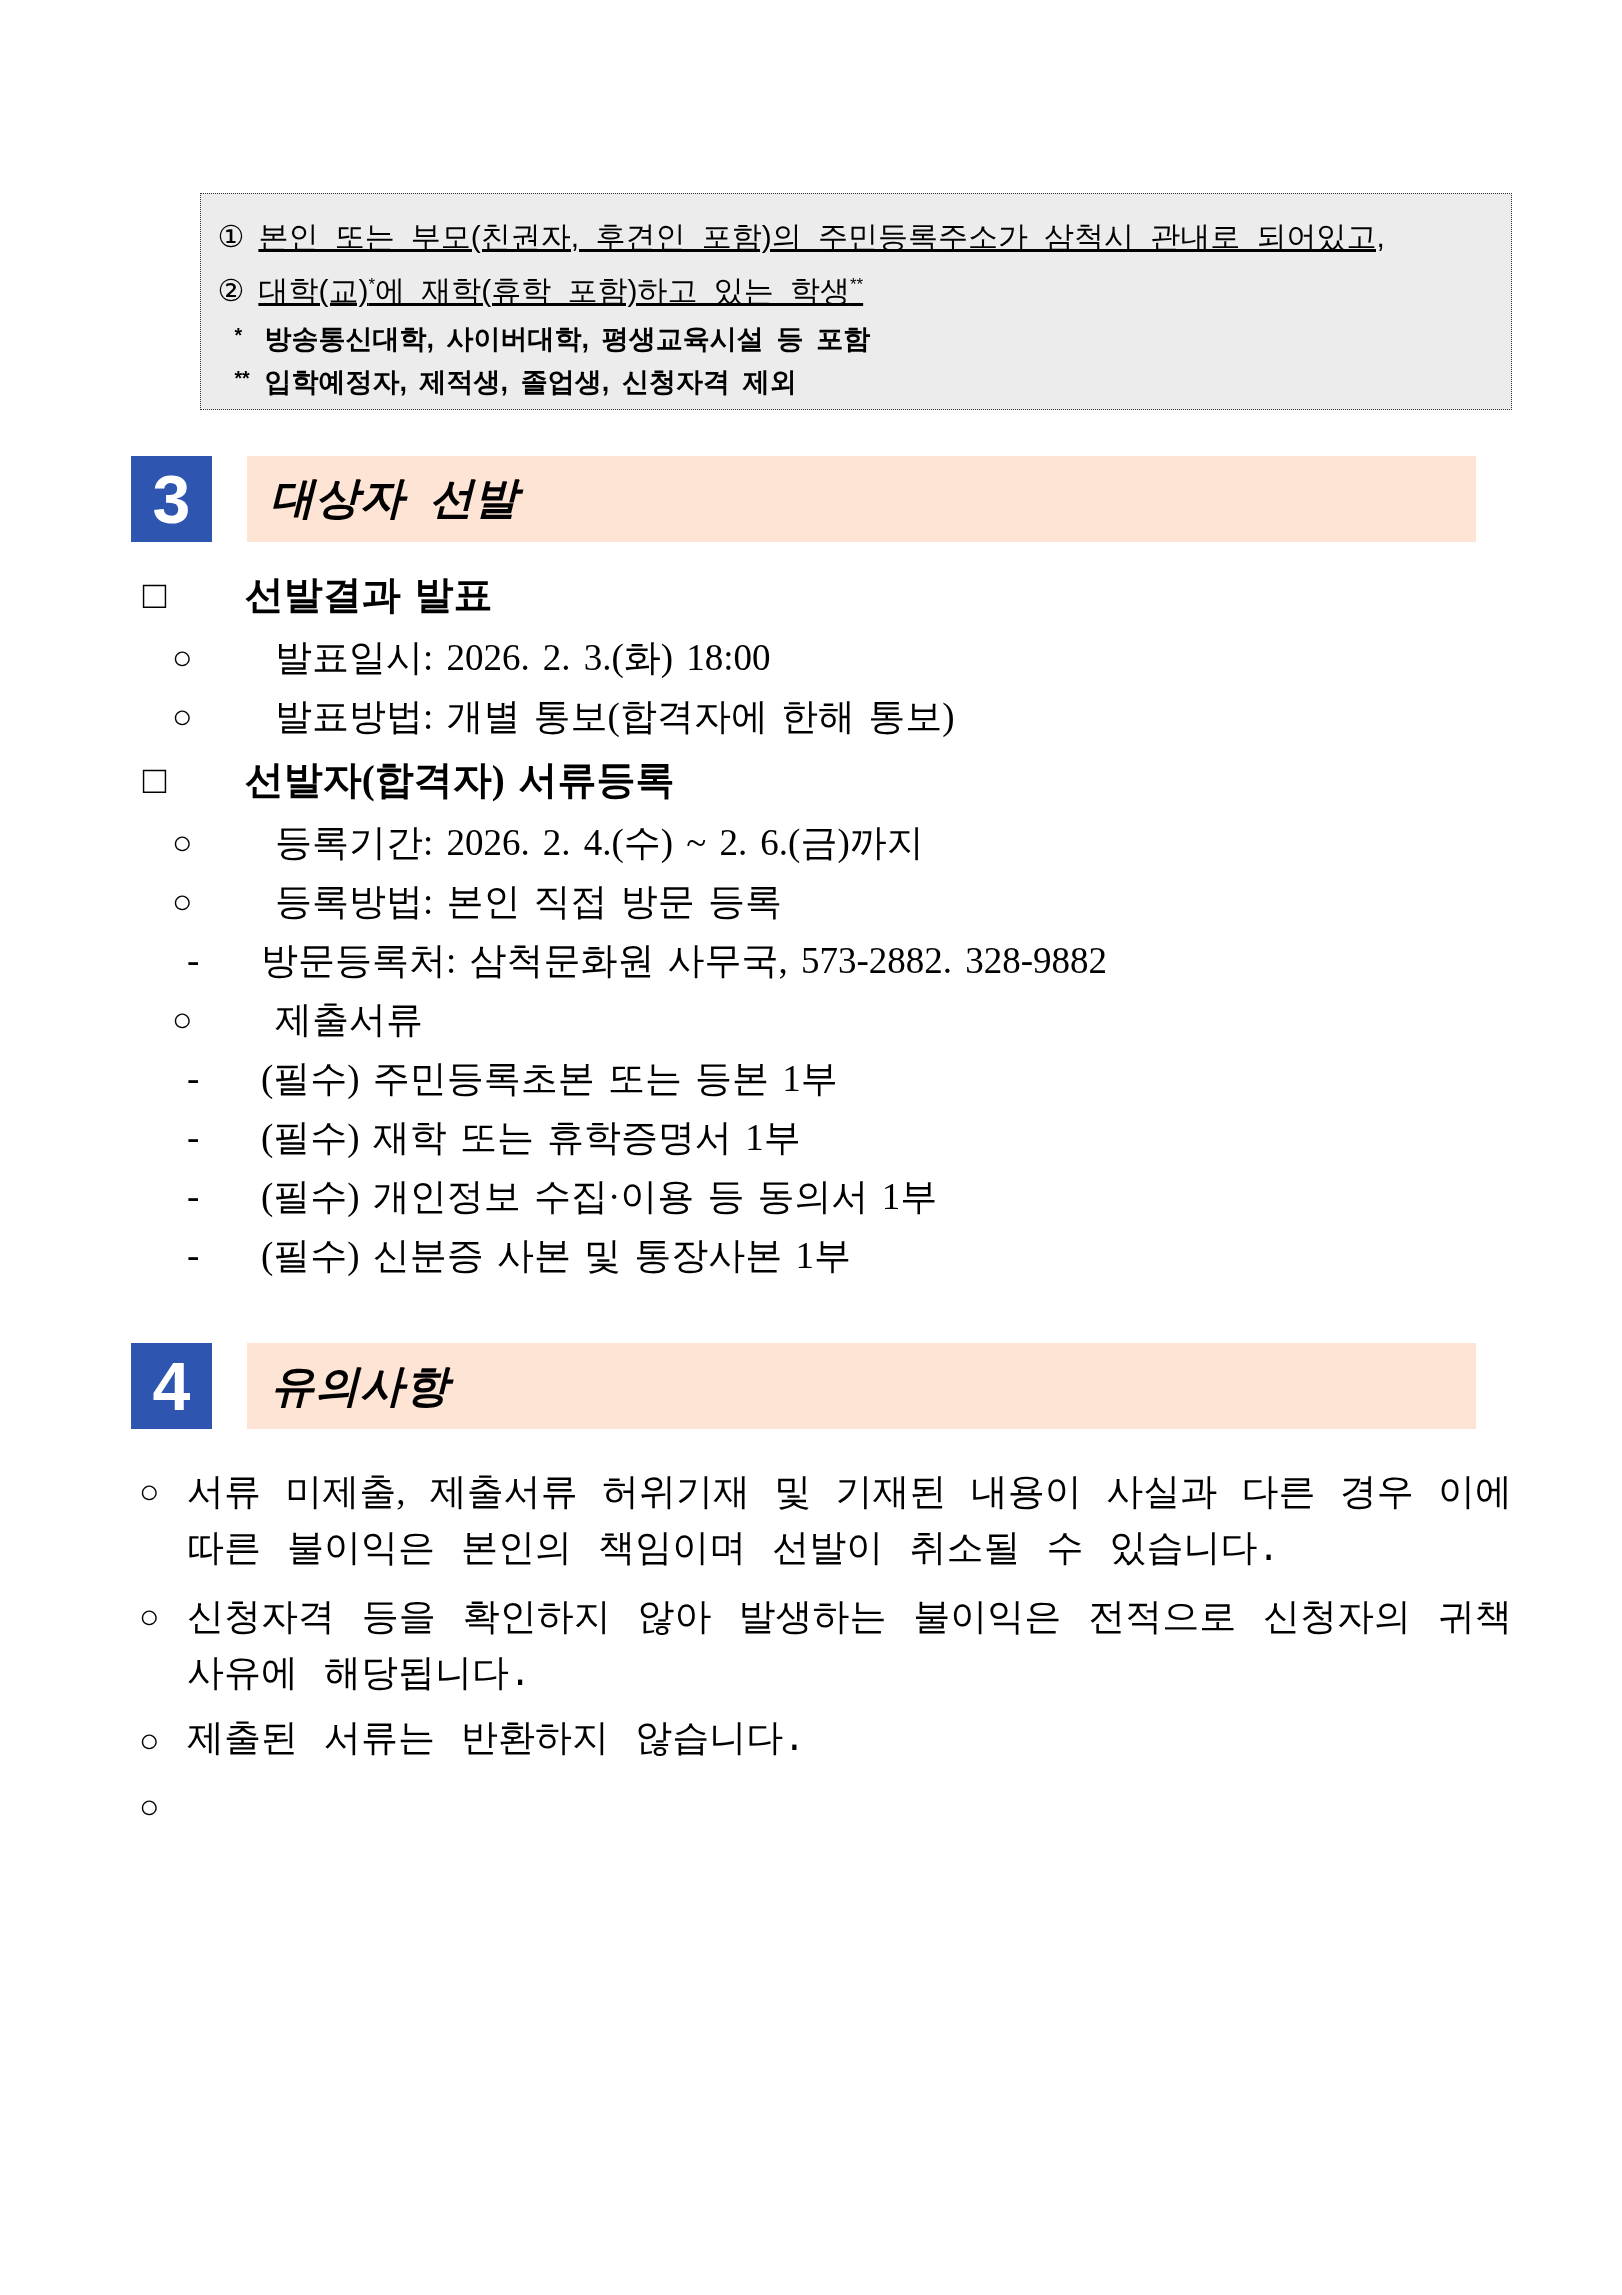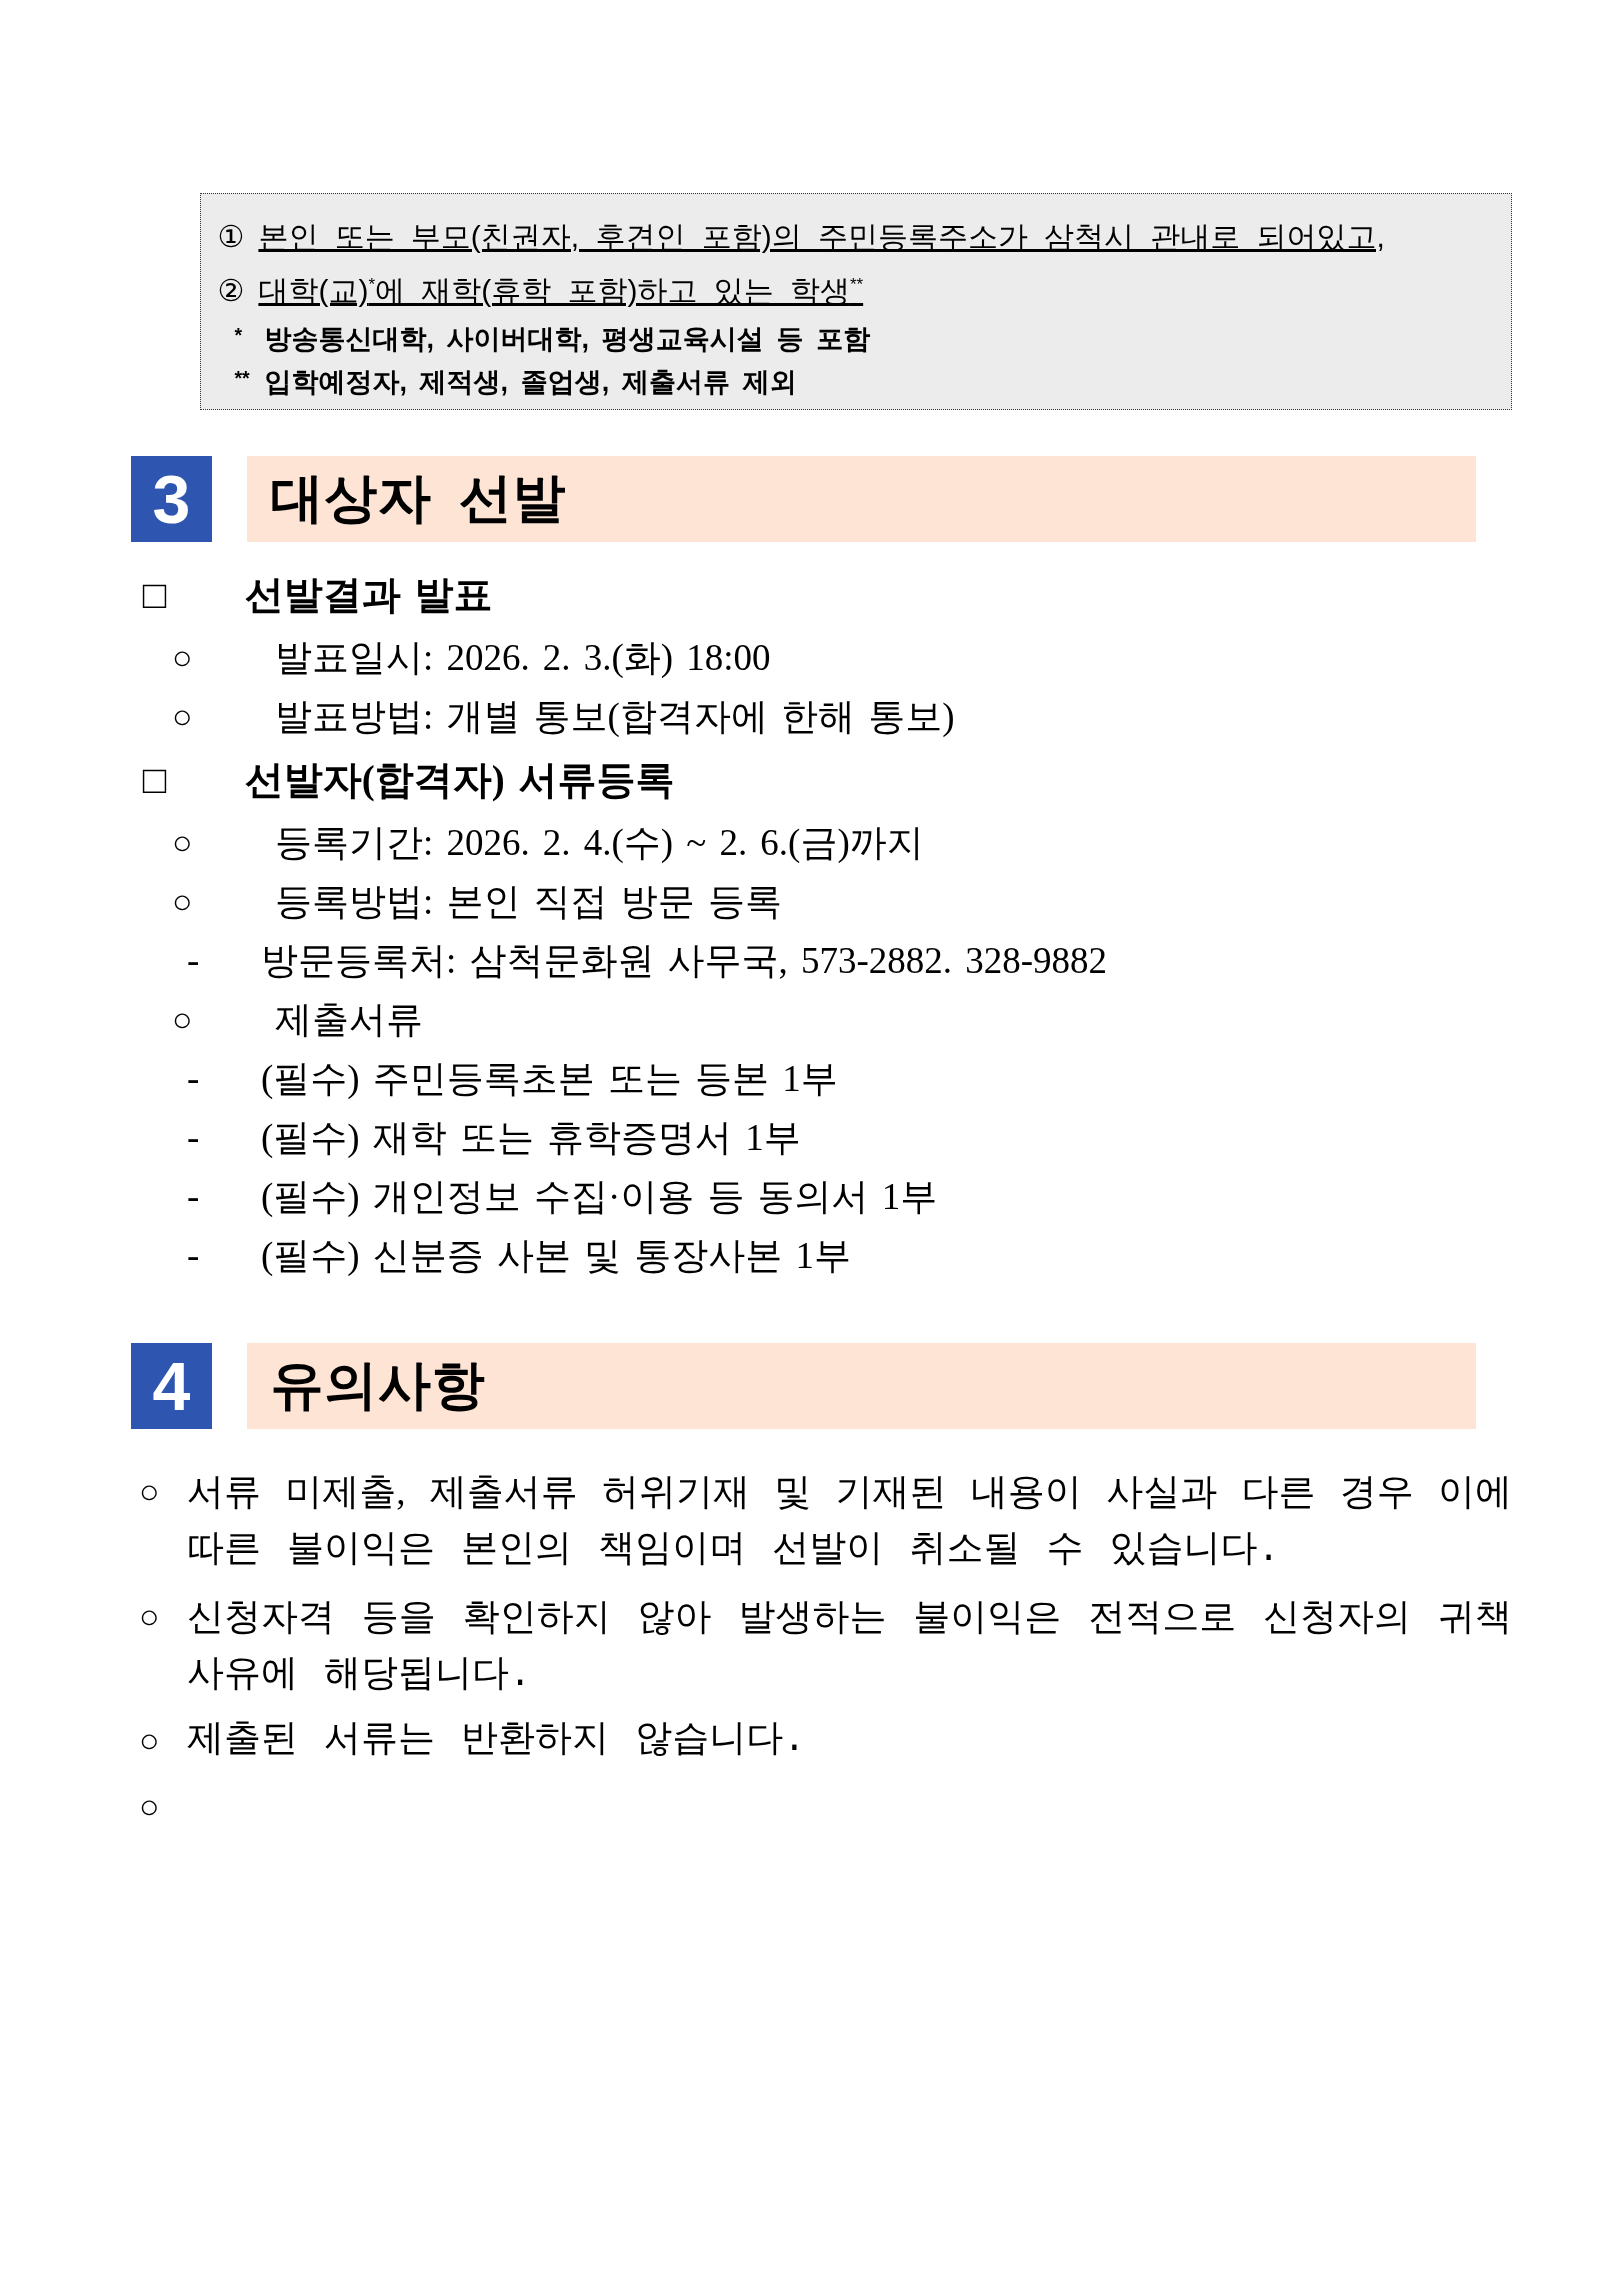--- a/index.html
+++ b/index.html
@@ -35,21 +35,21 @@
   .sec-header{display:flex;height:86px;}
   .sec-header.first{margin-top:46px;}
   .sec-header.second{margin-top:58px;}
   .sec-num{
     width:81px;flex:none;background:var(--accent-blue);color:#ffffff;
     font-weight:bold;font-size:68px;display:flex;align-items:center;justify-content:center;
   }
   .sec-band{
     flex:1;margin-left:35px;margin-right:36px;background:var(--band-peach);
     display:flex;align-items:center;padding-left:23.6px;
-    font-size:53px;font-weight:bold;letter-spacing:0.7px;word-spacing:11.8px;color:var(--ink);
+    font-size:44px;font-weight:bold;letter-spacing:0.7px;word-spacing:11.8px;color:var(--ink);font-style:italic;
   }
 
   
   .serifbody{font-family:"Liberation Serif","DejaVu Serif",serif;}
   .li{display:flex;font-size:37px;line-height:59px;word-spacing:3.9px;}
   .li .mk{flex:none;}
   .li .tx{flex:1;margin-left:48px;}
   .li.circ{margin-left:41px;}
   .li.circ .mk{width:55px;}
   .li.h-square{margin:3.9px 0 3.9px 11.8px;font-weight:bold;font-size:39px;}
@@ -83,21 +83,21 @@
       <div class="eitem">
         <span class="mk">②</span>
         <span class="tx"><span>대학(교)</span><sup class="star">*</sup><span>에 재학(휴학 포함)하고 있는 학생</span><sup class="star">**</sup></span>
       </div>
       <div class="enote">
         <span class="mk">*</span>
         <span class="tx">방송통신대학, 사이버대학, 평생교육시설 등 포함</span>
       </div>
       <div class="enote">
         <span class="mk">**</span>
-        <span class="tx">입학예정자, 제적생, 졸업생, 제출서류 제외</span>
+        <span class="tx">입학예정자, 제적생, 졸업생, 신청자격 제외</span>
       </div>
     </div>
 
     <div class="sec-header first">
       <div class="sec-num">3</div>
       <div class="sec-band">대상자 선발</div>
     </div>
 
     <div class="serifbody">
       <div class="li h-square">

